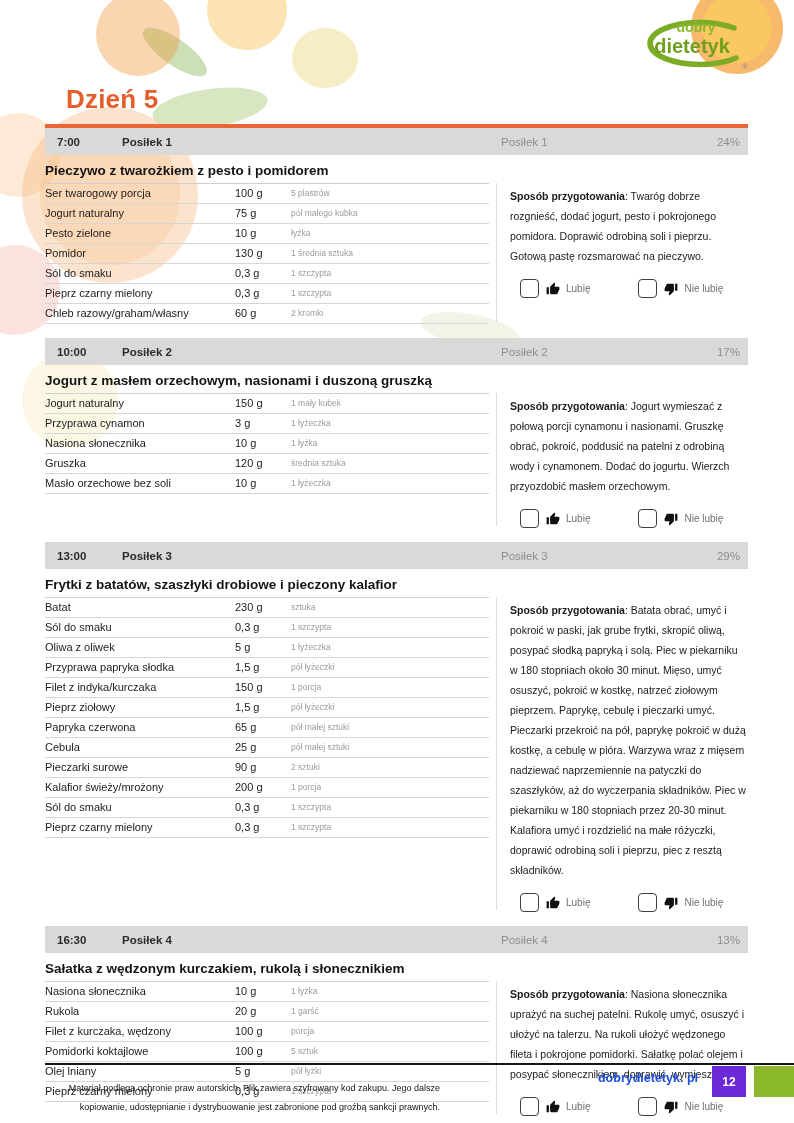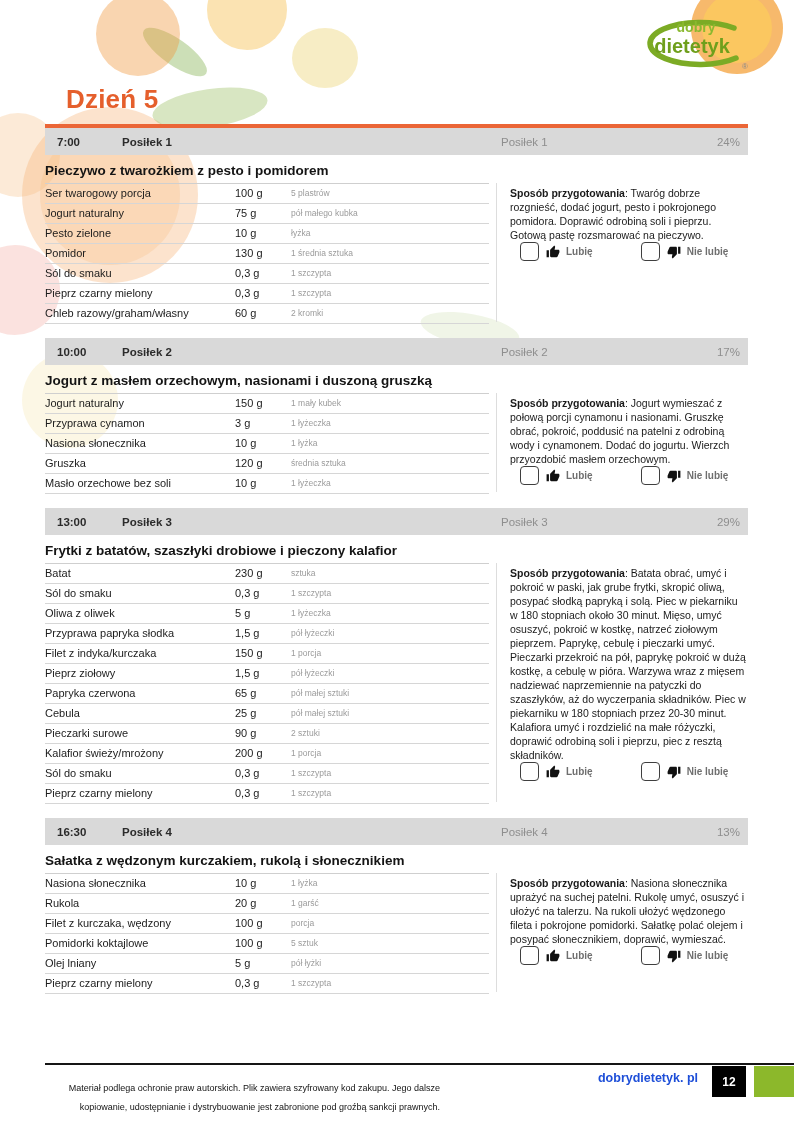--- a/index.html
+++ b/index.html
@@ -45,43 +45,43 @@
     border-bottom:1px solid #cfcfcf;
   }
   table.ingredients { width:100%; border-collapse:collapse; }
   table.ingredients td {
     padding:3px 0; line-height:13px; border-bottom:1px solid #d6d6d6; vertical-align:middle;
   }
   td.ing-name { padding-left:12px; width:190px; font-size:11px; color:#1c1c1c; }
   td.ing-amount { width:56px; font-size:11px; color:#1c1c1c; }
   td.ing-measure { font-size:8.5px; color:#9b9b9b; }
 
-  .prep { margin:0; font-size:10.5px; line-height:14px; color:#1a1a1a; }
+  .prep { margin:0; font-size:10.5px; line-height:20px; color:#1a1a1a; }
   .prep b { font-weight:700; }
 
-  .rate-row { display:flex; align-items:center; margin-top:0; margin-left:10px;font-weight:bold; }
+  .rate-row { display:flex; align-items:center; margin-top:13px; margin-left:10px; }
   .rate { display:flex; align-items:center; cursor:pointer; }
   .rate + .rate { margin-left:48px; }
   .cb {
     width:19px; height:19px; border:1.5px solid #3f3f3f; border-radius:4px;
     background:#fff; box-sizing:border-box;
   }
   .thumb { margin-left:7px; display:block; }
   .rate-label { margin-left:6px; font-size:10px; color:#6f6f6f; }
 
   
   .footer-rule { position:absolute; left:45px; top:1063px; width:749px; height:2px; background:#151515; }
   .legal {
     position:absolute; left:48px; top:1070px; width:392px;
     font-size:9px; line-height:19px; color:#141414;text-align:right;
   }
   .site { position:absolute; right:96px; top:1071px; font-size:12.5px; font-weight:700; color:#1d4ed8;text-align:right; }
   .page-badge {
     position:absolute; left:712px; top:1066px; width:34px; height:31px;
-    background:#000000; color:#fff; font-size:12px; font-weight:700;
+    background:#6d28d9; color:#fff; font-size:12px; font-weight:700;
     display:flex; align-items:center; justify-content:center;
   }
   .accent-block { position:absolute; left:754px; top:1066px; width:40px; height:31px; background:#8cb82b; }
 </style>
 </head>
 <body>
 
 <svg class="decor" width="794" height="460" viewBox="0 0 794 460">
   <circle cx="110" cy="195" r="88" fill="#f5a159" opacity="0.30"></circle>
   <circle cx="110" cy="195" r="70" fill="#f7b677" opacity="0.25"></circle>

